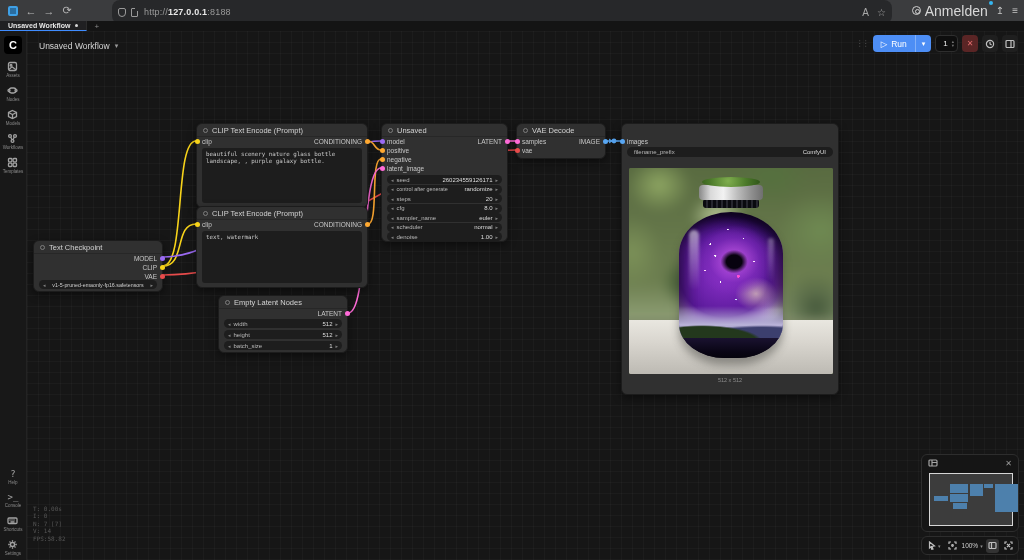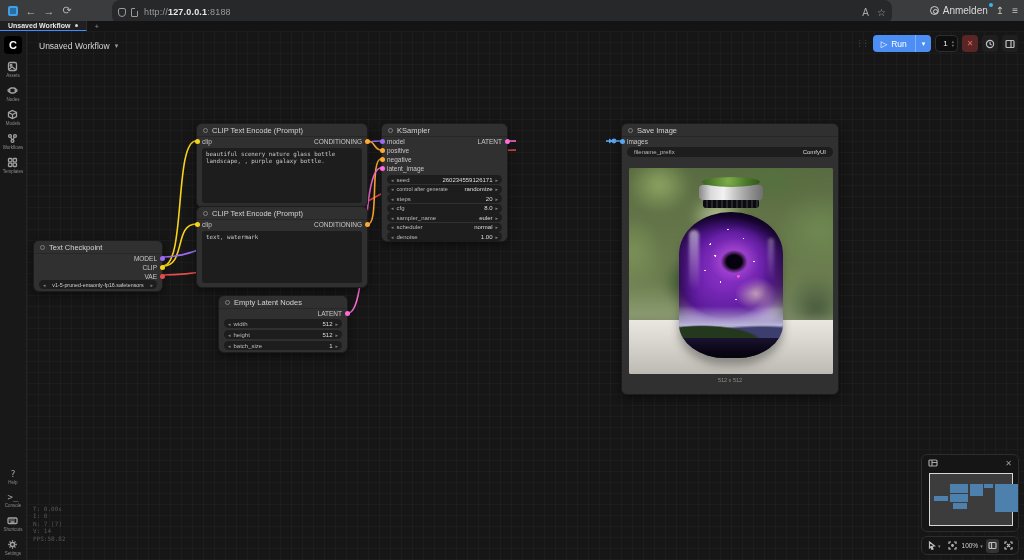--- a/index.html
+++ b/index.html
@@ -16,21 +16,21 @@
   .urlbar { position:absolute; left:112px; top:0; width:780px; height:15px; background:#27282a;
     border-radius:8px; display:flex; align-items:center; padding:12px 6px; }
   .urlbar .sec-icon { width:8px; height:9px; border:1px solid #9a9a9a; border-radius:2px 2px 4px 4px; margin-right:5px; }
   .urlbar .doc-icon { width:7px; height:9px; border:1px solid #9a9a9a; border-radius:1px; margin-right:6px; position:relative; }
   .urlbar .doc-icon:after { content:""; position:absolute; right:-1px; top:-1px; width:3px; height:3px; background:#27282a; }
   .url-text { font-size:9px; color:#9a9a9a; letter-spacing:.2px; }
   .url-text b { color:#e8e8e8; font-weight:bold; }
   .urlbar .spacer { flex:1; }
   .urlbar .right-ic { color:#a8a8a8; font-size:10px; margin-left:8px; }
   .chrome-right { position:absolute; right:6px; top:0; height:21px; display:flex; align-items:center; gap:8px; }
-  .signin { display:flex; align-items:center; gap:4px; position:relative; color:#d8d8d8; font-size:10px; }
+  .signin { display:flex; align-items:center; gap:4px; position:relative; color:#d8d8d8; font-size:14px; }
   .signin .person { width:9px; height:9px; border:1px solid #cfcfcf; border-radius:50%; position:relative; }
   .signin .person:after { content:""; position:absolute; left:2px; top:2px; width:3px; height:3px;
     border:1px solid #cfcfcf; border-radius:50%; }
   .signin .notif { position:absolute; right:-5px; top:-2px; width:4px; height:4px; border-radius:50%; background:#35b7f3; }
   .share-ic, .menu-ic { color:#c5c5c5; font-size:10px; }
 
   
   .tabstrip { position:absolute; left:0; top:21px; width:1024px; height:10px; background:#141414; display:flex; }
   .tab { height:10px; padding:0 8px; background:#202022; display:flex; align-items:center; gap:4px;
     border-right:1px solid #2c2c2c; border-bottom:1px solid #3f8cff; }
@@ -435,21 +435,21 @@
           <span class="arr">◂</span>
           <span class="wname">batch_size</span>
           <span class="wval">1</span>
           <span class="arr">▸</span>
         </div>
     </div>
 
     <div class="node" style="left:381px;top:92px;width:127px;height:119px">
       <div class="node-header">
         <span class="collapse-dot"></span>
-        <span class="node-title">KSampler</span>
+        <span class="node-title">Unsaved</span>
       </div>
       <div class="port in" style="top:13px">
           <span class="pdot c-model"></span>
           <span>model</span>
         </div>
       <div class="port out" style="top:13px">
           <span>LATENT</span>
           <span class="pdot c-latent"></span>
         </div>
       <div class="port in" style="top:22px">
@@ -501,26 +501,40 @@
           <span class="arr">▸</span>
         </div>
       <div class="widget" style="top:108px">
           <span class="arr">◂</span>
           <span class="wname">denoise</span>
           <span class="wval">1.00</span>
           <span class="arr">▸</span>
         </div>
     </div>
 
-
-    <div class="node" style="left:621px;top:92px;width:218px;height:272px">
+    <div class="node" style="left:516px;top:92px;width:90px;height:36px">
       <div class="node-header">
         <span class="collapse-dot"></span>
-        <span class="node-title">Save Image</span>
-      </div>
+        <span class="node-title">VAE Decode</span>
+      </div>
+      <div class="port in" style="top:13px">
+          <span class="pdot c-latent"></span>
+          <span>samples</span>
+        </div>
+      <div class="port out" style="top:13px">
+          <span>IMAGE</span>
+          <span class="pdot c-image"></span>
+        </div>
+      <div class="port in" style="top:22px">
+          <span class="pdot c-vae"></span>
+          <span>vae</span>
+        </div>
+    </div>
+
+    <div class="node" style="left:621px;top:92px;width:218px;height:272px">
       <div class="port in" style="top:13px">
           <span class="pdot c-image"></span>
           <span>images</span>
         </div>
       <div class="widget" style="top:23px;height:10px">
         <span class="wname">filename_prefix</span>
         <span class="wval">ComfyUI</span>
       </div>
       <div class="preview">
         <div class="bg-blur"></div>

